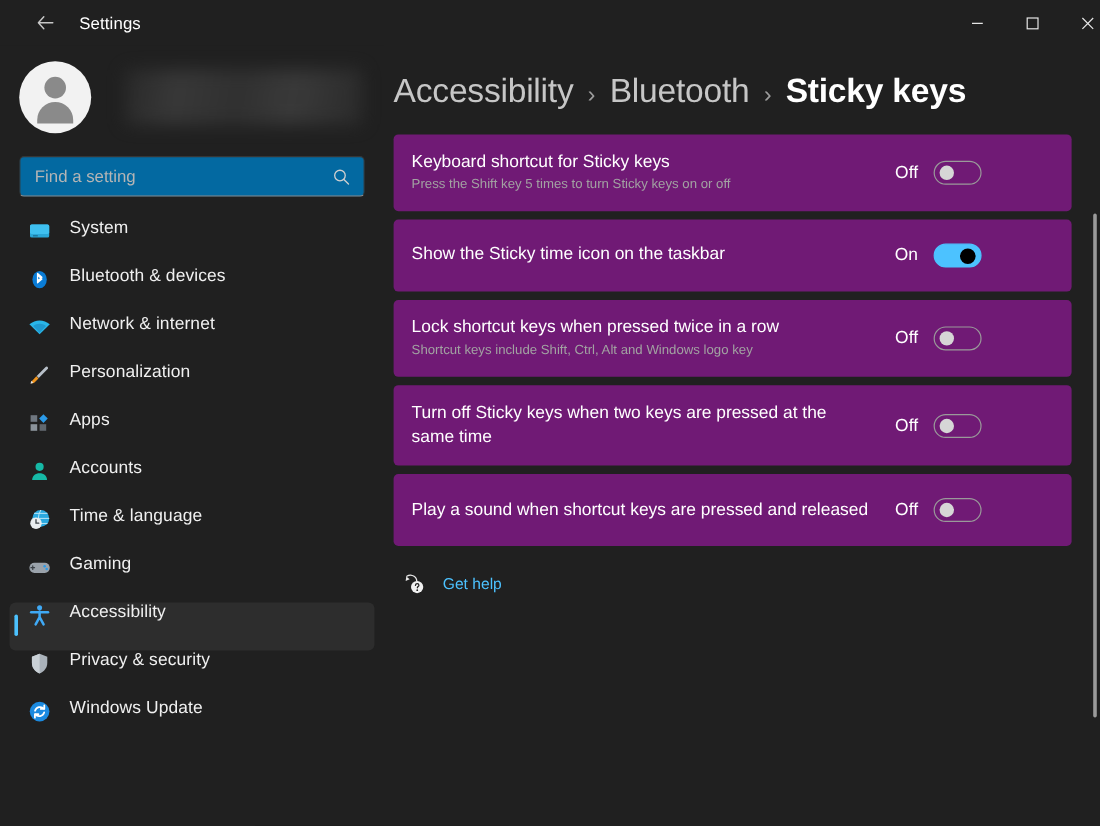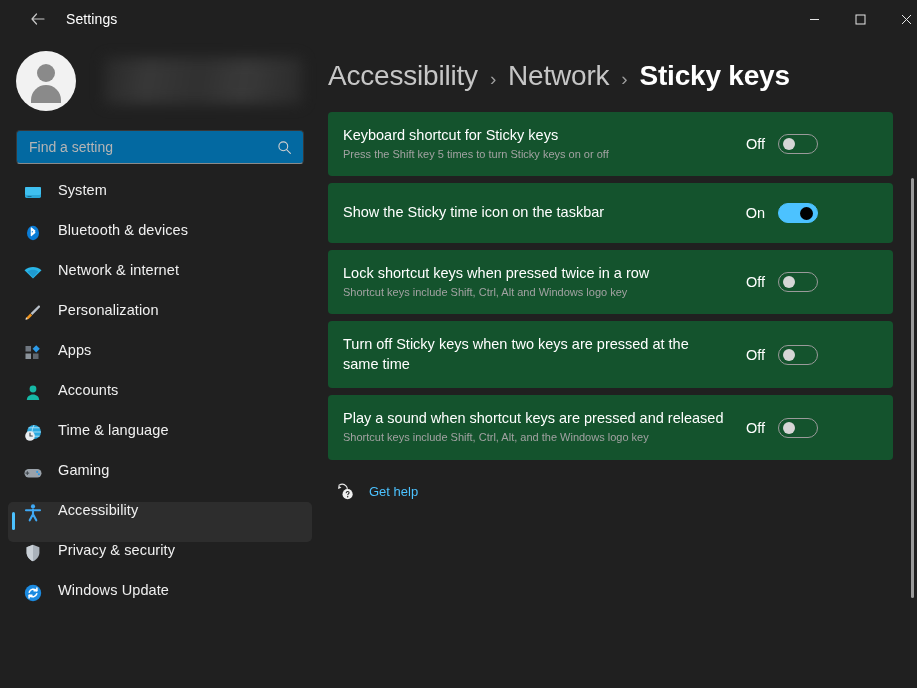--- a/index.html
+++ b/index.html
@@ -93,21 +93,21 @@
   .breadcrumb {
     display: flex; align-items: baseline; padding: 22px 0 0 8px;
     font-size: 28px; letter-spacing: -.2px;
   }
   .crumb { color: #c6c6c6; cursor: pointer; }
   .crumb.current { color: #ffffff; font-weight: 600; cursor: default; }
   .crumb-sep { color: #9d9d9d; font-size: 19px; margin: 0 12px; }
 
   .cards { margin-top: 20px; padding: 0 24px 0 8px; }
   .card {
-    background: #14532d; border-radius: 4px; margin-bottom: 7px;
+    background: #701a75; border-radius: 4px; margin-bottom: 7px;
     display: flex; align-items: center; padding: 14px 18px 14px 15px;
     min-height: 60px; cursor: default;
   }
   .card-text { flex: 1; padding-right: 16px; max-width: 400px; }
   .card-title { font-size: 14.5px; color: #ffffff; line-height: 1.35; }
   .card-desc { font-size: 11px; color: #a2a2a2; line-height: 1.42; margin-top: 1px; }
   .card-right { display: flex; align-items: center; gap: 13px; flex: none; }
   .toggle-label { font-size: 14.5px; color: #ffffff; min-width: 22px; text-align: right; }
   .toggle {
     position: relative; width: 40px; height: 20px; border-radius: 10px;
@@ -308,21 +308,21 @@
       </div>
 
     </div>
   </div>
 
   <div class="content">
 
     <div class="breadcrumb">
       <span class="crumb">Accessibility</span>
       <span class="crumb-sep">›</span>
-      <span class="crumb">Network</span>
+      <span class="crumb">Bluetooth</span>
       <span class="crumb-sep">›</span>
       <span class="crumb current">Sticky keys</span>
     </div>
 
     <div class="cards">
 
       <div class="card">
         <div class="card-text">
           <div class="card-title">Keyboard shortcut for Sticky keys</div>
           <div class="card-desc">Press the Shift key 5 times to turn Sticky keys on or off</div>
@@ -368,21 +368,20 @@
           <span class="toggle-label">Off</span>
           <div class="toggle">
               <span class="knob"></span>
             </div>
         </div>
       </div>
 
       <div class="card">
         <div class="card-text">
           <div class="card-title">Play a sound when shortcut keys are pressed and released</div>
-          <div class="card-desc">Shortcut keys include Shift, Ctrl, Alt, and the Windows logo key</div>
         </div>
         <div class="card-right">
           <span class="toggle-label">Off</span>
           <div class="toggle">
               <span class="knob"></span>
             </div>
         </div>
       </div>
 
       <div class="gethelp">

